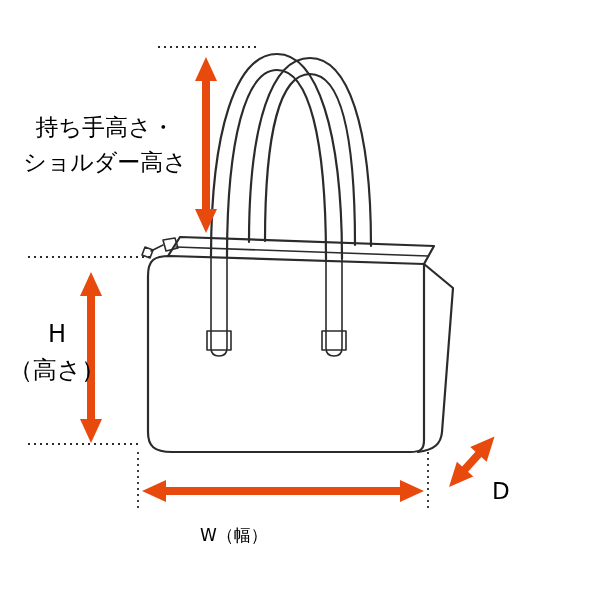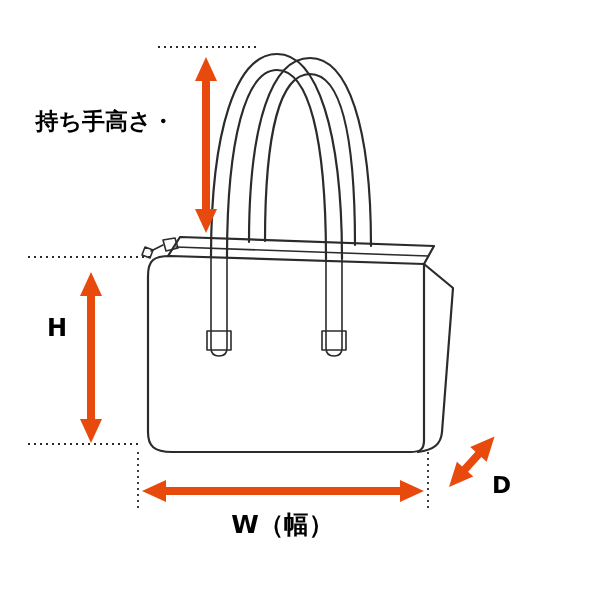--- a/index.html
+++ b/index.html
@@ -30,28 +30,29 @@
   }
   .dotted{
     fill:none;stroke:var(--line);
     stroke-width:1.8;stroke-dasharray:2 4;stroke-linecap:butt;
   }
   .shaft{stroke:var(--arrow);stroke-width:8;}
   .head{fill:var(--arrow);stroke:none;}
   .lbl{
     position:absolute;
     color:var(--text);
-    font-weight:700;
+    font-weight:400;
     line-height:1.5;
     white-space:nowrap;
+    margin-top:6px;
   }
   .lbl span{display:block;}
   .lbl-handle{left:12px;top:104px;width:186px;text-align:center;font-size:23px;}
   .lbl-h{left:6px;top:310px;width:102px;text-align:center;font-size:24px;}
-  .lbl-w{left:200px;top:506px;width:165px;text-align:center;font-size:25px;}
+  .lbl-w{left:200px;top:517px;width:165px;text-align:left;font-size:17px;}
   .lbl-d{left:478px;top:468px;width:120px;text-align:left;font-size:23px;}
   .lbl-d .sym{margin-left:14px;}
 </style>
 </head>
 <body>
 
 <div class="stage">
 
   <svg width="600" height="600" viewBox="0 0 600 600">
 
@@ -119,24 +120,26 @@
 
     <g transform="translate(449,487) rotate(-48)">
       <polygon class="head" points="0,0 24,-11 24,11"></polygon>
       <line class="shaft" x1="22" y1="0" x2="46" y2="0"></line>
       <polygon class="head" points="68,0 44,-11 44,11"></polygon>
     </g>
   </svg>
 
   <div class="lbl lbl-handle">
     <span>持ち手高さ・</span>
+    <span>ショルダー高さ</span>
   </div>
 
   <div class="lbl lbl-h">
     <span>H</span>
+    <span>（高さ）</span>
   </div>
 
   <div class="lbl lbl-w">
     <span>W（幅）</span>
   </div>
 
   <div class="lbl lbl-d">
     <span class="sym">D</span>
   </div>
 

